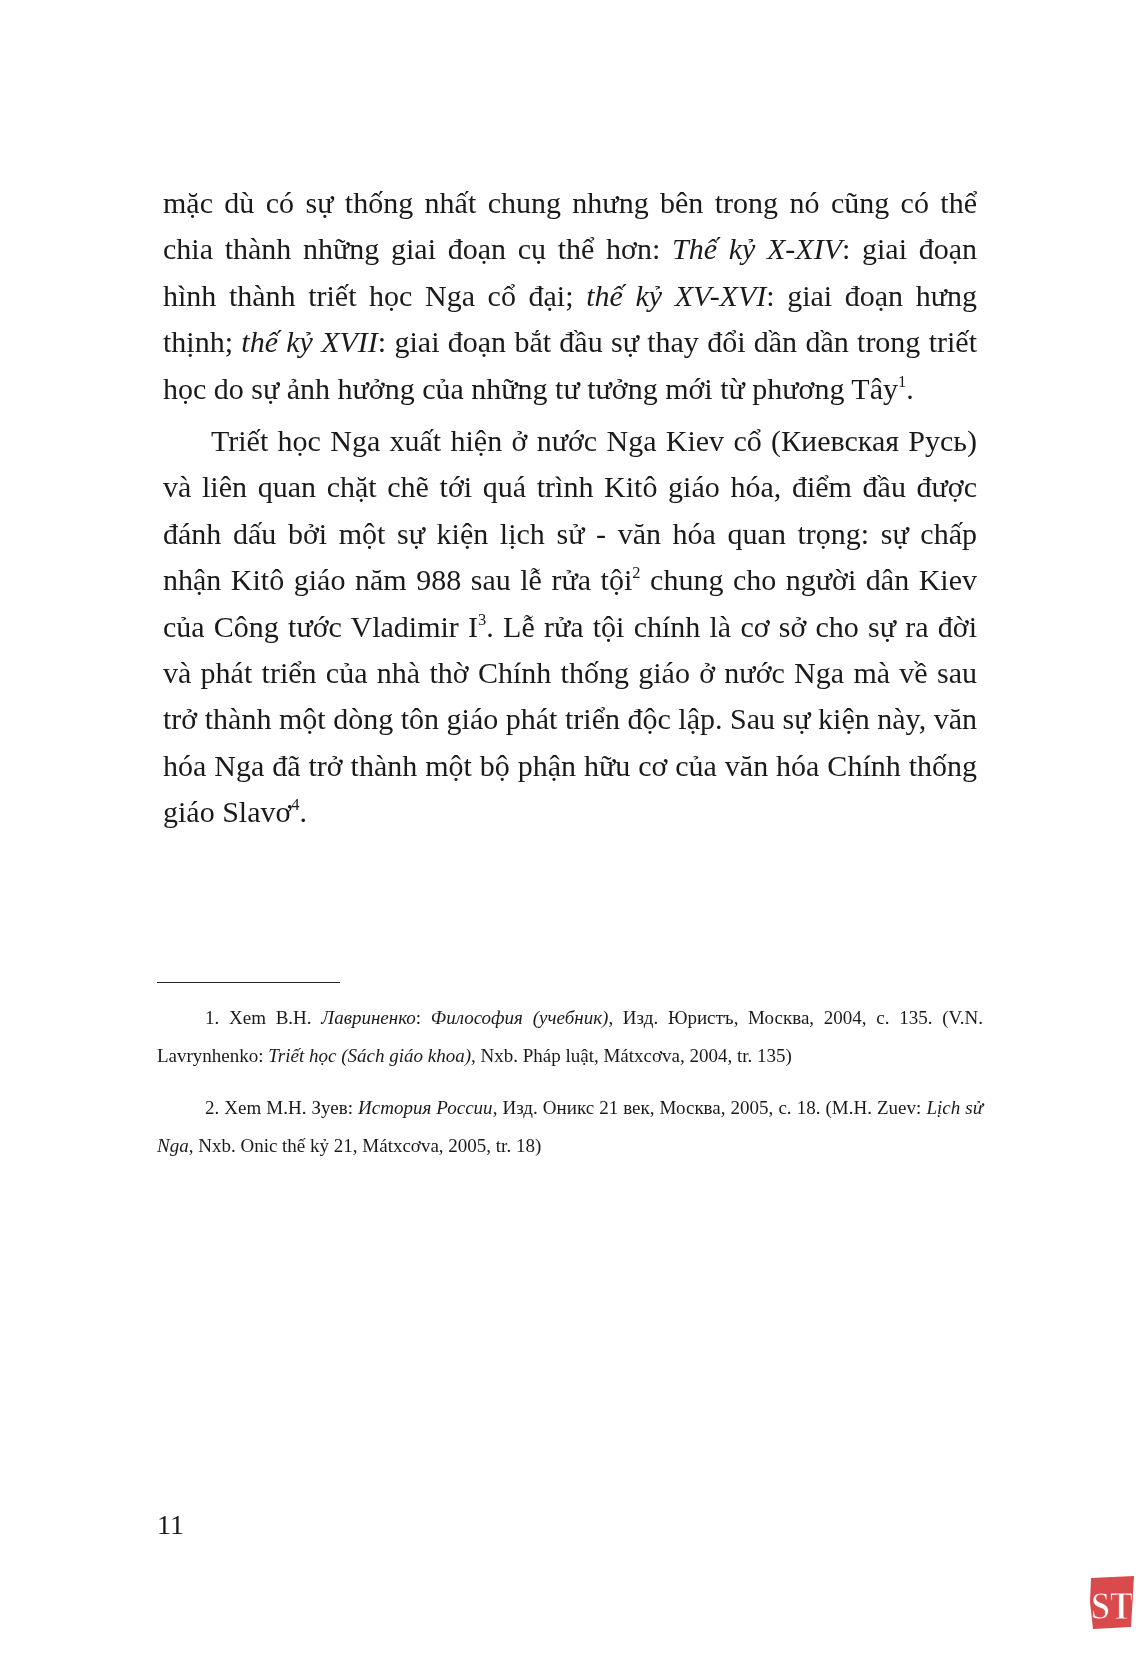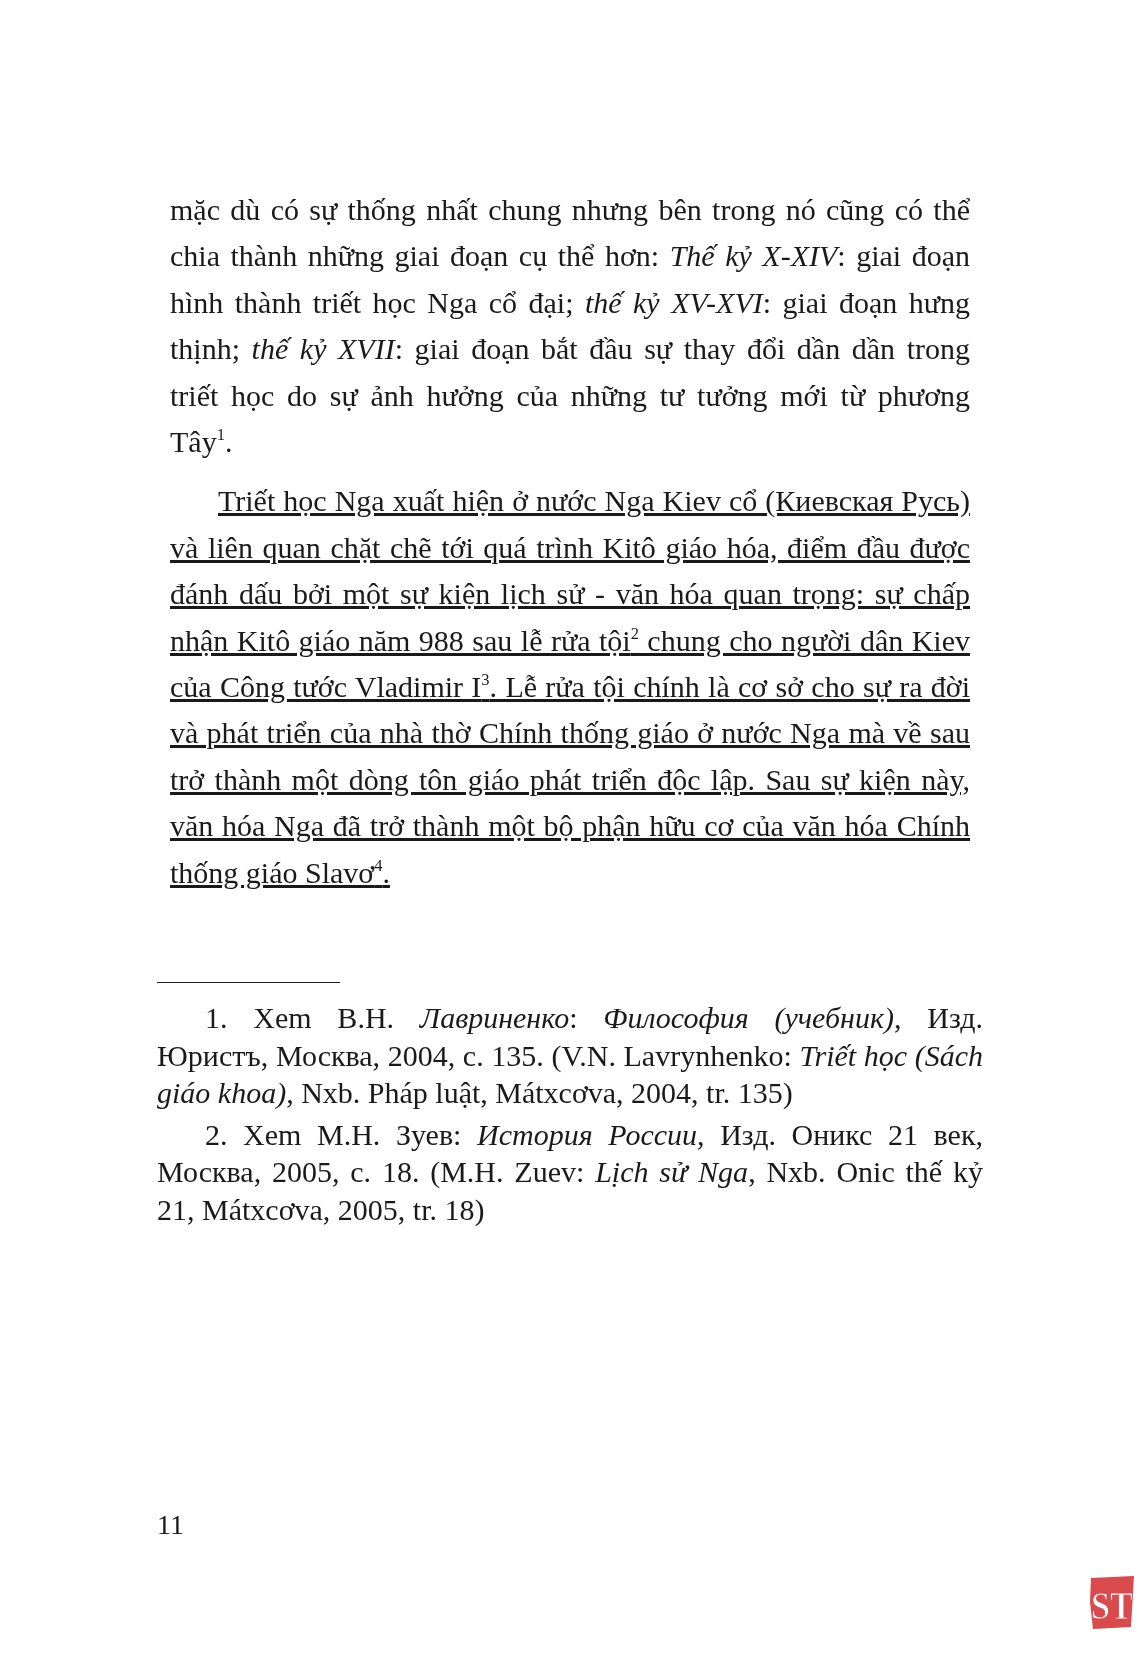--- a/index.html
+++ b/index.html
@@ -24,55 +24,54 @@
       position: absolute;
       left: 157px;
       top: 174px;
       width: 826px;
       font-size: 30px;
       line-height: 46.4px;
       text-align: justify;
       text-align-last: left;
     }
     .body-text p {
-      margin: 13px;
+      margin: 6px;
     }
     .body-text p.indent {
       text-indent: 48px;
-      text-decoration: underline;
     }
     sup {
       font-size: 0.55em;
       line-height: 0;
       vertical-align: 0.75em;
     }
     .separator {
       position: absolute;
       left: 157px;
       top: 982px;
       width: 183px;
       height: 0;
       border-top: 1.5px solid #222;
     }
     .footnotes {
       position: absolute;
       left: 157px;
       top: 999px;
       width: 826px;
-      font-size: 30px;
+      font-size: 19px;
       line-height: 37.6px;
       text-align: justify;
       text-align-last: left;
     }
     .footnotes p {
       margin: 0;
       text-indent: 48px;
     }
     .footnotes p + p {
-      margin-top: 4px;
+      margin-top: 15px;
     }
     em { font-style: italic; }
     .page-number {
       position: absolute;
       left: 157px;
       top: 1508px;
       font-size: 28px;
       line-height: 34px;
     }
     .logo {

